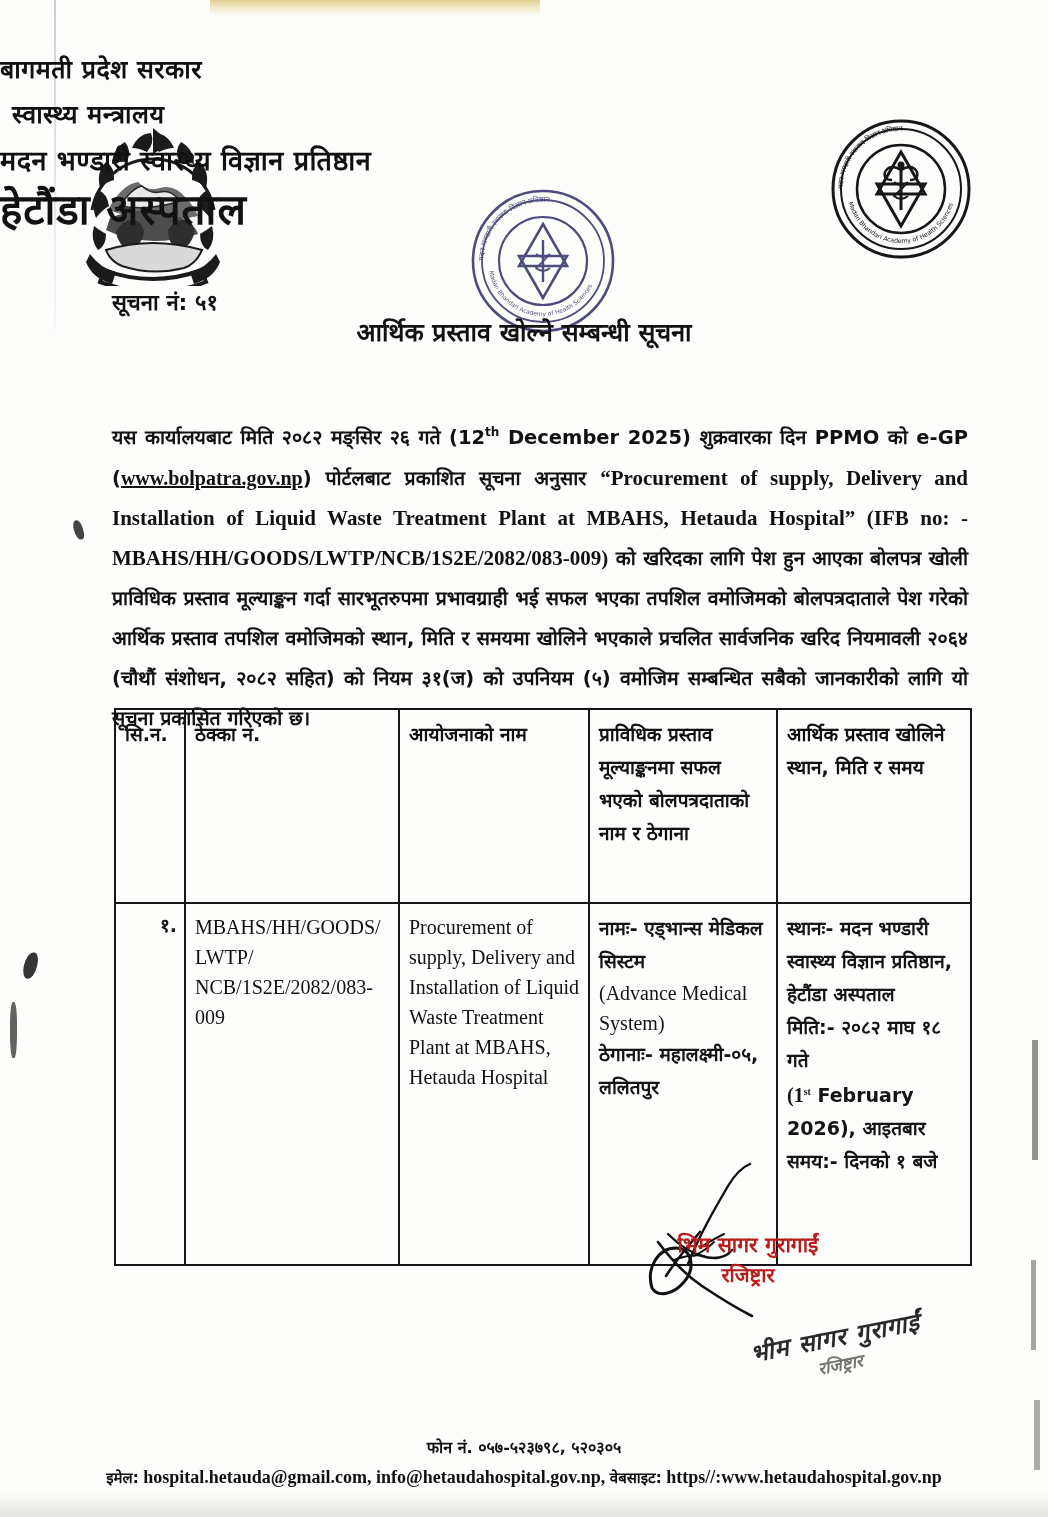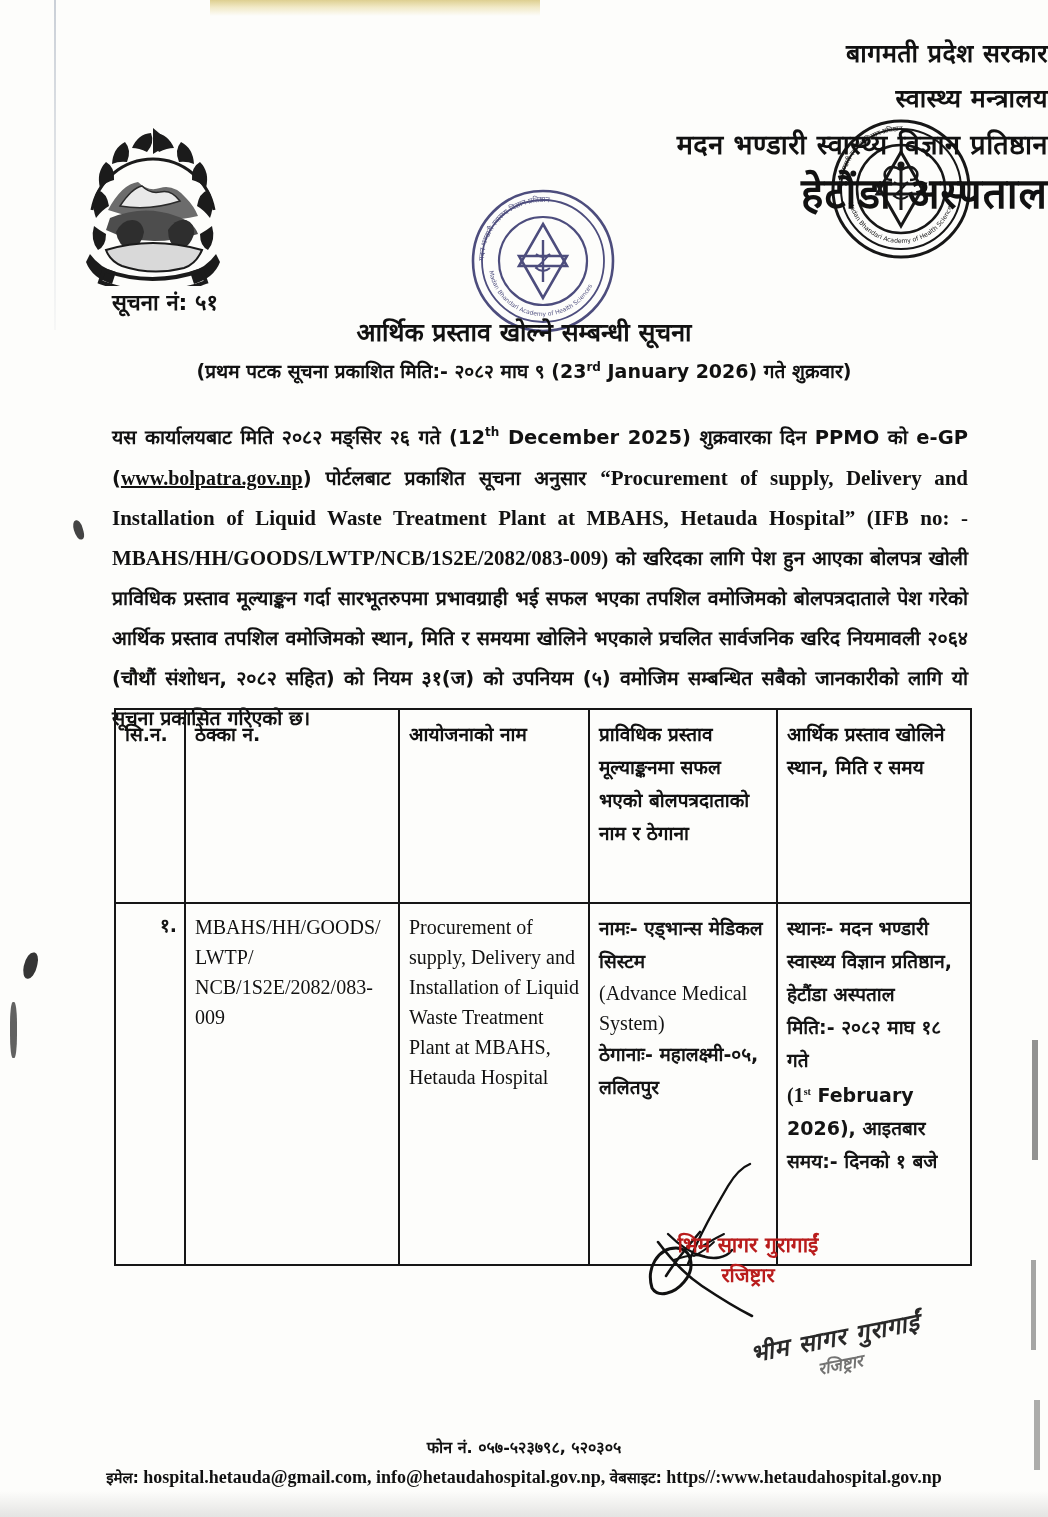--- a/index.html
+++ b/index.html
@@ -73,31 +73,31 @@
   }
   .scan-bottom-shade {
     position: absolute; bottom: 0; left: 0; right: 0; height: 26px;
     background: linear-gradient(0deg, rgba(170,170,170,.30), rgba(255,255,255,0));
     pointer-events: none;
   }
 
   
   .header-zone {
     position: absolute;
-    left: 0; right: 0; top: 40px;
-    text-align: right;
+    left: 0; right: 0; top: 56px;
+    text-align: left;
   }
   .hdr-line {
     font-family: "DejaVu Sans", sans-serif;
     font-weight: 700;
     color: #111;
     line-height: 1.08;
   }
   .hdr-1 { font-size: 25px; margin-bottom: 18px; letter-spacing: .5px; }
-  .hdr-2 { font-size: 25px; margin-bottom: 18px; letter-spacing: .5px; }
+  .hdr-2 { font-size: 25px; margin-bottom: 18px; letter-spacing: .5px; padding-left: 12px; }
   .hdr-3 { font-size: 27px; margin-bottom: 12px; letter-spacing: .5px; }
   .hdr-4 { font-size: 42px; margin-bottom: 10px; letter-spacing: 1px; }
 
   .emblem-left {
     position: absolute;
     left: 76px; top: 114px;
     width: 154px; height: 172px;
   }
   .emblem-right {
     position: absolute;
@@ -396,23 +396,20 @@
       <g fill="#1c1c5a" font-family="DejaVu Sans, sans-serif" font-size="6">
         <text><textPath href="#stBot" startOffset="6%">Madan Bhandari Academy of Health Sciences</textPath></text>
       </g>
     </svg>
   </div>
 
   <div class="notice-no">सूचना नं: ५१</div>
 
   <div class="doc-title">आर्थिक प्रस्ताव खोल्ने सम्बन्धी सूचना</div>
 
-  <div class="doc-subtitle">
-    <span>(प्रथम पटक सूचना प्रकाशित मिति:- २०८२ माघ ९ (23</span><span class="sup">rd</span><span> January 2026) गते शुक्रवार)</span>
-  </div>
 
   <div class="body-para">
     <span>यस कार्यालयबाट मिति २०८२ मङ्सिर २६ गते (12</span><span class="sup">th</span><span> December 2025) शुक्रवारका दिन PPMO को e-GP (</span><span class="lnk">www.bolpatra.gov.np</span><span>) पोर्टलबाट प्रकाशित सूचना अनुसार </span><span class="en">“Procurement of supply, Delivery and Installation of Liquid Waste Treatment Plant at MBAHS, Hetauda Hospital”</span><span class="en"> (IFB no: - MBAHS/HH/GOODS/LWTP/NCB/1S2E/2082/083-009)</span><span> को खरिदका लागि पेश हुन आएका बोलपत्र खोली प्राविधिक प्रस्ताव मूल्याङ्कन गर्दा सारभूतरुपमा प्रभावग्राही भई सफल भएका तपशिल वमोजिमको बोलपत्रदाताले पेश गरेको आर्थिक प्रस्ताव तपशिल वमोजिमको स्थान, मिति र समयमा खोलिने भएकाले प्रचलित सार्वजनिक खरिद नियमावली २०६४ (चौथौं संशोधन, २०८२ सहित) को नियम ३१(ज) को उपनियम (५) वमोजिम सम्बन्धित सबैको जानकारीको लागि यो सूचना प्रकासित गरिएको छ।</span>
   </div>
 
   <table class="tbl">
     <colgroup>
       <col class="col-sn">
         <col class="col-ctr">
         <col class="col-proj">

